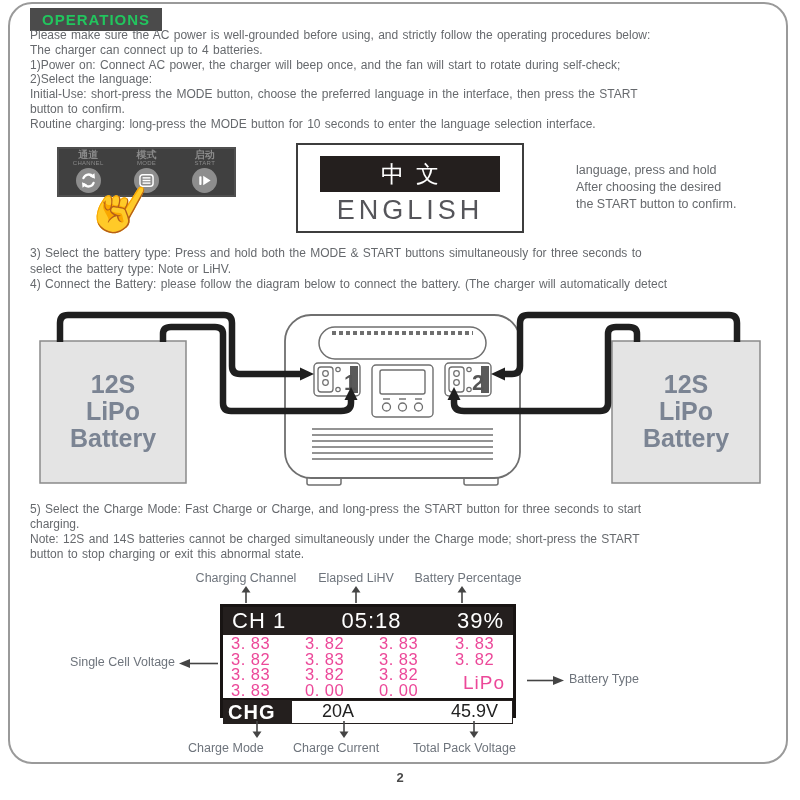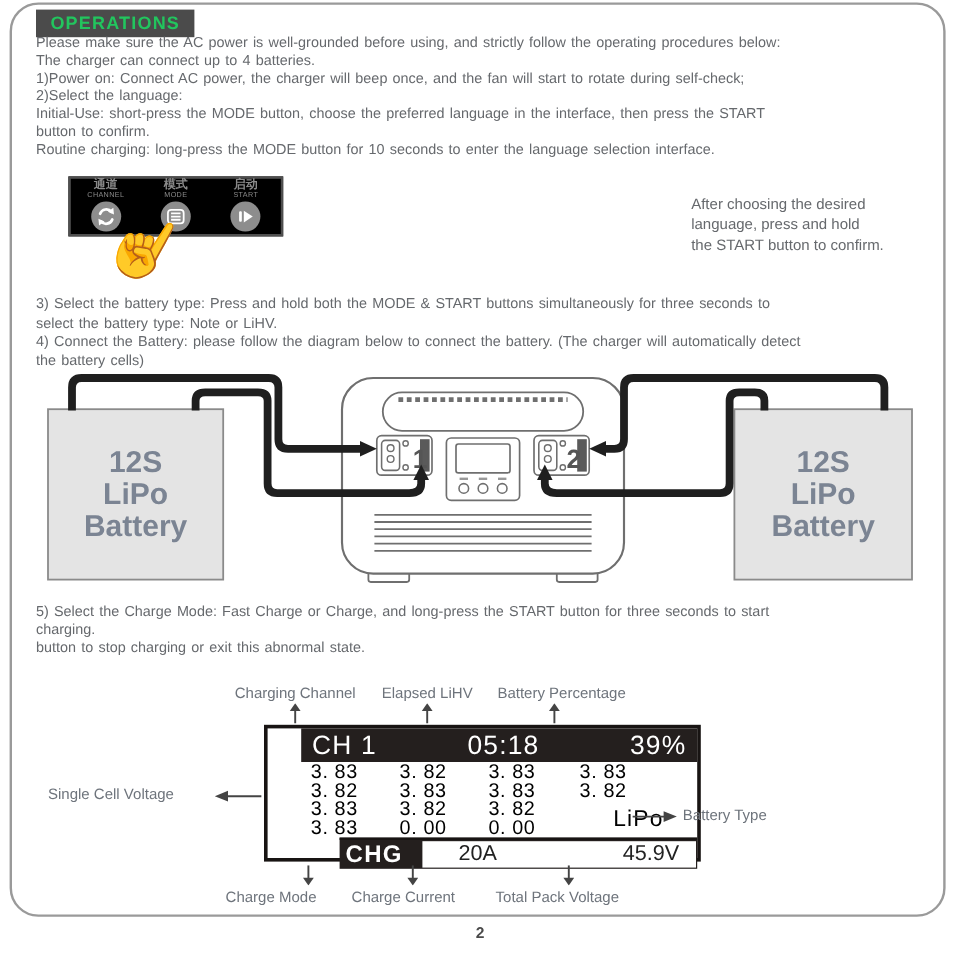--- a/index.html
+++ b/index.html
@@ -7,21 +7,21 @@
         font-family:"Liberation Sans", sans-serif;color:#65696d;overflow:hidden;}
   .page-border{position:absolute;left:8px;top:2px;width:780px;height:762px;
         border:2px solid #9a9a9a;border-radius:24px;box-sizing:border-box;}
   .section-header{position:absolute;left:30px;top:8px;background:#4b4b4b;color:#22c55e;
         font-size:15px;font-weight:bold;letter-spacing:1px;padding:3px 12px;}
   .text-block{position:absolute;left:30px;width:745px;font-size:12px;line-height:14.8px;
         color:#66696d;word-spacing:1px;}
   .tl{white-space:nowrap;}
   
   .button-panel{position:absolute;left:57px;top:147px;width:179px;height:50px;
-        border:2px solid #4f4f4f;box-sizing:border-box;display:flex;background:#000000;}
+        border:2px solid #4f4f4f;box-sizing:border-box;display:flex;background:#404040;}
   .btn-col{flex:1;display:flex;flex-direction:column;align-items:center;padding-top:1px;}
   .btn-cn{font-size:10px;font-weight:bold;color:#8a8a8a;line-height:10px;}
   .btn-en{font-size:6px;color:#8a8a8a;letter-spacing:.3px;line-height:7px;}
   .btn-circle{width:25px;height:25px;border-radius:50%;background:#8d8d8d;margin-top:1px;
         display:flex;align-items:center;justify-content:center;}
   .btn-circle svg{width:21px;height:21px;}
   .hand{position:absolute;left:96px;top:183px;font-size:52px;color:#2c2c2c;
         transform:rotate(30deg);transform-origin:50% 20%;line-height:52px;}
   
   .lang-box{position:absolute;left:296px;top:143px;width:228px;height:90px;
@@ -30,29 +30,29 @@
         font-size:23px;line-height:36px;text-align:center;letter-spacing:12px;padding-left:12px;
         box-sizing:border-box;}
   .lang-english{margin-top:3px;text-align:center;font-size:27px;letter-spacing:4px;color:#55555a;}
   .side-note{position:absolute;left:576px;top:162px;font-size:12.5px;line-height:17px;color:#66696d;}
   
   .diagram{position:absolute;left:20px;top:303px;}
   
   .lcd-top-label{position:absolute;top:571px;transform:translateX(-50%);font-size:12.5px;
         color:#6e747c;white-space:nowrap;}
   .arrow{position:absolute;}
-  .lcd{position:absolute;left:220px;top:604px;width:364px;height:114px;border:3px solid #181413;
-        box-sizing:border-box;background:#fff;display:flex;flex-direction:column;padding-left:28px;}
+  .lcd{position:absolute;left:220px;top:604px;width:296px;height:114px;border:3px solid #181413;
+        box-sizing:border-box;background:#fff;display:flex;flex-direction:column;}
   .lcd-header{height:28px;background:#241f1e;color:#fff;display:flex;align-items:center;
         justify-content:space-between;padding:0 9px;font-size:22px;letter-spacing:1px;flex:0 0 auto;}
   .lcd-grid{flex:1;display:grid;grid-template-columns:74px 74px 76px 1fr;grid-auto-rows:15.5px;
-        padding:1px 0 0 8px;font-size:16.5px;line-height:15.5px;color:#000000;letter-spacing:.5px;}
+        padding:1px 0 0 8px;font-size:16.5px;line-height:15.5px;color:#ec4899;letter-spacing:.5px;}
   .lipo-cell{grid-column:4;grid-row:3/5;display:flex;align-items:center;justify-content:center;
         font-size:19px;letter-spacing:1px;}
-  .lcd-footer{height:24px;background:#241f1e;display:flex;border-top:2px solid #181413;flex:0 0 auto;margin-left:32px;}
+  .lcd-footer{height:24px;background:#241f1e;display:flex;border-top:2px solid #181413;flex:0 0 auto;}
   .chg{width:64px;color:#fff;font-size:20px;font-weight:bold;padding-left:5px;display:flex;
         align-items:center;letter-spacing:1px;}
   .footer-white{flex:1;background:#fff;display:flex;align-items:flex-start;justify-content:space-between;
         padding:0 14px 0 30px;font-size:18px;color:#222;margin:1px 1px 1px 0;}
   .side-label{position:absolute;font-size:12.5px;color:#6e747c;white-space:nowrap;text-align:right;}
   .page-number{position:absolute;left:0;top:770px;width:100%;text-align:center;font-size:13px;
         font-weight:bold;color:#4a4a4a;}
 </style>
 </head>
 <body>
@@ -103,31 +103,34 @@
       <div class="btn-circle">
         <svg viewBox="0 0 24 24">
           <rect x="6" y="7" width="2.6" height="10" rx="1" fill="#fff"></rect>
           <polygon points="10.5,6.5 19,12 10.5,17.5" fill="#fff"></polygon>
         </svg>
       </div>
     </div>
   </div>
   <div class="hand">☝</div>
 
+  <div class="lang-box">
+    <div class="lang-selected">中文</div>
+    <div class="lang-english">ENGLISH</div>
+  </div>
   <div class="side-note">
+    <div class="tl">language, press and hold</div>
     <div class="tl">After choosing the desired</div>
-    <div class="tl">language, press and hold</div>
     <div class="tl">the START button to confirm.</div>
   </div>
 
   <div class="text-block" style="top:246px;line-height:15.5px;">
     <div class="tl">3) Select the battery type: Press and hold both the MODE &amp; START buttons simultaneously for three seconds to</div>
     <div class="tl">select the battery type: Note or LiHV.</div>
     <div class="tl">4) Connect the Battery: please follow the diagram below to connect the battery. (The charger will automatically detect</div>
-    <div class="tl">the battery cells)</div>
   </div>
 
   <svg class="diagram" width="760" height="195" viewBox="0 0 760 195">
 
     <g>
       <rect x="20" y="38" width="146" height="142" fill="#e4e4e4" stroke="#8a8a8a" stroke-width="1.5"></rect>
       <text x="93" y="90" text-anchor="middle" font-size="25" font-weight="bold" fill="#7b8493">12S</text>
       <text x="93" y="117" text-anchor="middle" font-size="25" font-weight="bold" fill="#7b8493">LiPo</text>
       <text x="93" y="144" text-anchor="middle" font-size="25" font-weight="bold" fill="#7b8493">Battery</text>
     </g>
@@ -199,20 +202,21 @@
       <polygon points="280,64.5 280,77.5 294,71"></polygon>
       <polygon points="324.5,97 337.5,97 331,84"></polygon>
       <polygon points="485,64.5 485,77.5 471,71"></polygon>
       <polygon points="427.5,97 440.5,97 434,84"></polygon>
     </g>
   </svg>
 
   <div class="text-block" style="top:502px;line-height:15px;">
     <div class="tl">5) Select the Charge Mode: Fast Charge or Charge, and long-press the START button for three seconds to start</div>
     <div class="tl">charging.</div>
+    <div class="tl">Note: 12S and 14S batteries cannot be charged simultaneously under the Charge mode; short-press the START</div>
     <div class="tl">button to stop charging or exit this abnormal state.</div>
   </div>
 
   <div class="lcd-top-label" style="left:246px;">Charging Channel</div>
   <div class="lcd-top-label" style="left:356px;">Elapsed LiHV</div>
   <div class="lcd-top-label" style="left:468px;">Battery Percentage</div>
 
   <svg class="arrow" style="left:240px;top:586px;" width="12" height="17">
     <line x1="6" y1="5" x2="6" y2="17" stroke="#444" stroke-width="1.6"></line>
       <polygon points="1.5,6.5 10.5,6.5 6,0" fill="#444"></polygon>
@@ -251,21 +255,21 @@
     </div>
     <div class="lcd-footer">
       <div class="chg">CHG</div>
       <div class="footer-white">
         <span>20A</span>
         <span>45.9V</span>
       </div>
     </div>
   </div>
 
-  <div class="side-label" style="left:40px;top:655px;width:135px;text-align:left;">Single Cell Voltage</div>
+  <div class="side-label" style="left:40px;top:655px;width:135px;text-align:right;">Single Cell Voltage</div>
   <svg class="arrow" style="left:178px;top:658px;" width="40" height="11">
     <line x1="11" y1="5.5" x2="40" y2="5.5" stroke="#444" stroke-width="1.6"></line>
       <polygon points="12,1 12,10 1,5.5" fill="#444"></polygon>
     </svg>
 
   <svg class="arrow" style="left:527px;top:675px;" width="38" height="11">
     <line x1="0" y1="5.5" x2="27" y2="5.5" stroke="#444" stroke-width="1.6"></line>
       <polygon points="26,1 26,10 37,5.5" fill="#444"></polygon>
     </svg>
   <div class="side-label" style="left:569px;top:672px;">Battery Type</div>

